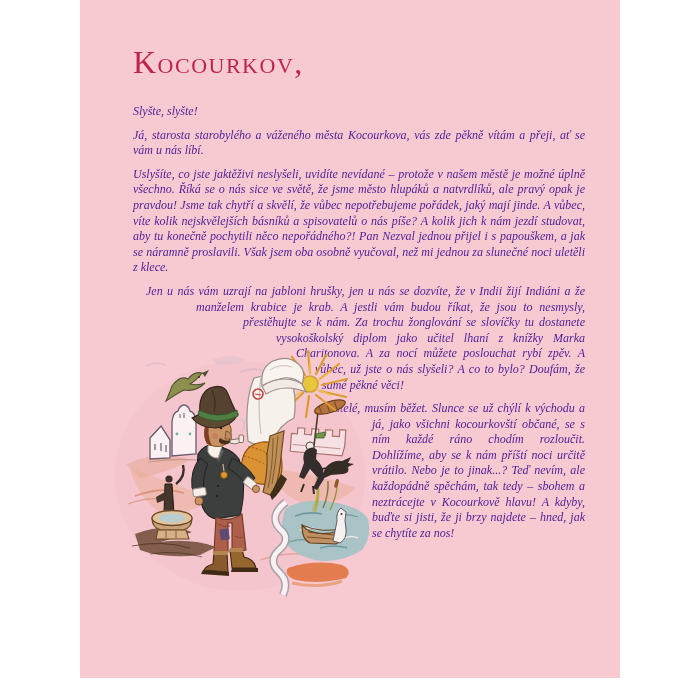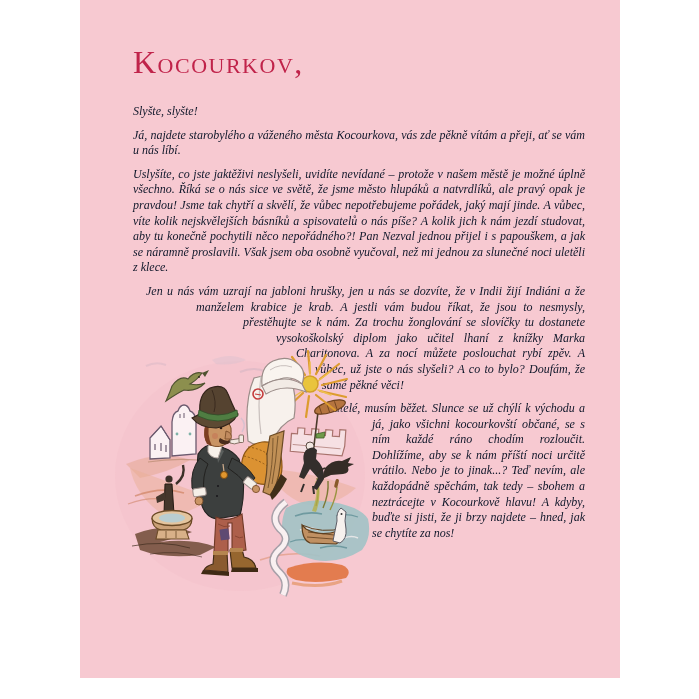--- a/index.html
+++ b/index.html
@@ -5,21 +5,21 @@
   html,body{margin:0;padding:0;background:#ffffff;}
   .stage{position:relative;width:699px;height:678px;background:#ffffff;overflow:hidden;
          font-family:"Liberation Serif",serif;padding-left:44px;}
   .page{position:absolute;left:80px;top:0;width:540px;height:699px;background:#f7c9d1;}
   .content{position:absolute;left:0;top:0;width:540px;height:699px;
            padding:44px 35px 0 53px;box-sizing:border-box;}
   h1{margin:0 0 24px 0;font-weight:normal;color:#c0234a;}
   .t1{display:block;font-size:32px;line-height:36px;font-variant:small-caps;letter-spacing:1.5px;}
   .t2{display:block;font-size:29px;line-height:33px;font-variant:small-caps;letter-spacing:1.2px;}
   .body p{margin:0 0 8px 0;font-style:italic;font-size:12px;line-height:15.6px;
-          color:#0f172a;text-align:justify;}
+          color:#4c1d95;text-align:justify;}
   .illu-float{
      float:left;width:239px;height:360px;position:relative;
      shape-outside:polygon(0 0,13px 0,13px 17px,63px 17px,63px 33px,110px 33px,110px 49px,
         143px 49px,143px 65px,163px 65px,163px 81px,182px 81px,182px 97px,189px 97px,
         189px 146px,239px 146px,239px 360px,0 360px);
   }
   .illu-float svg{position:absolute;left:-13px;top:62px;width:250px;height:250px;overflow:visible;}
 </style>
 </head>
 <body>
@@ -27,21 +27,21 @@
 <div class="stage">
   <div class="page">
     <div class="content">
 
       <h1>
         <span class="t1">Kocourkov,</span>
       </h1>
 
       <div class="body">
         <p>Slyšte, slyšte!</p>
-        <p>Já, najdete starobylého a váženého města Kocourkova, vás zde pěkně vítám a přeji, ať se vám u nás líbí.</p>
+        <p>Já, starosta starobylého a váženého města Kocourkova, vás zde pěkně vítám a přeji, ať se vám u nás líbí.</p>
         <p>Uslyšíte, co jste jaktěživi neslyšeli, uvidíte nevídané – protože v našem městě je možné úplně všechno. Říká se o nás sice ve světě, že jsme město hlupáků a natvrdlíků, ale pravý opak je pravdou! Jsme tak chytří a skvělí, že vůbec nepotřebujeme pořádek, jaký mají jinde. A vůbec, víte kolik nejskvělejších básníků a spisovatelů o nás píše? A kolik jich k nám jezdí studovat, aby tu konečně pochytili něco nepořádného?! Pan Nezval jednou přijel i s papouškem, a jak se náramně proslavili. Však jsem oba osobně vyučoval, než mi jednou za slunečné noci uletěli z klece.</p>
 
         <div class="illu-float">
           <svg viewBox="0 0 250 250">
 
             <g>
               <ellipse cx="120" cy="130" rx="125" ry="115" fill="#f2bcc7" opacity="0.30"></ellipse>
               <path d="M92,14 q18,-8 34,0 q-14,6 -30,4 z" fill="#d9c2cf" opacity="0.45"></path>
               <path d="M120,26 q14,-6 26,0" stroke="#cfb3c2" stroke-width="2" fill="none" opacity="0.5"></path>
               <path d="M26,20 q10,-5 20,-1" stroke="#cfb3c2" stroke-width="2" fill="none" opacity="0.4"></path>

